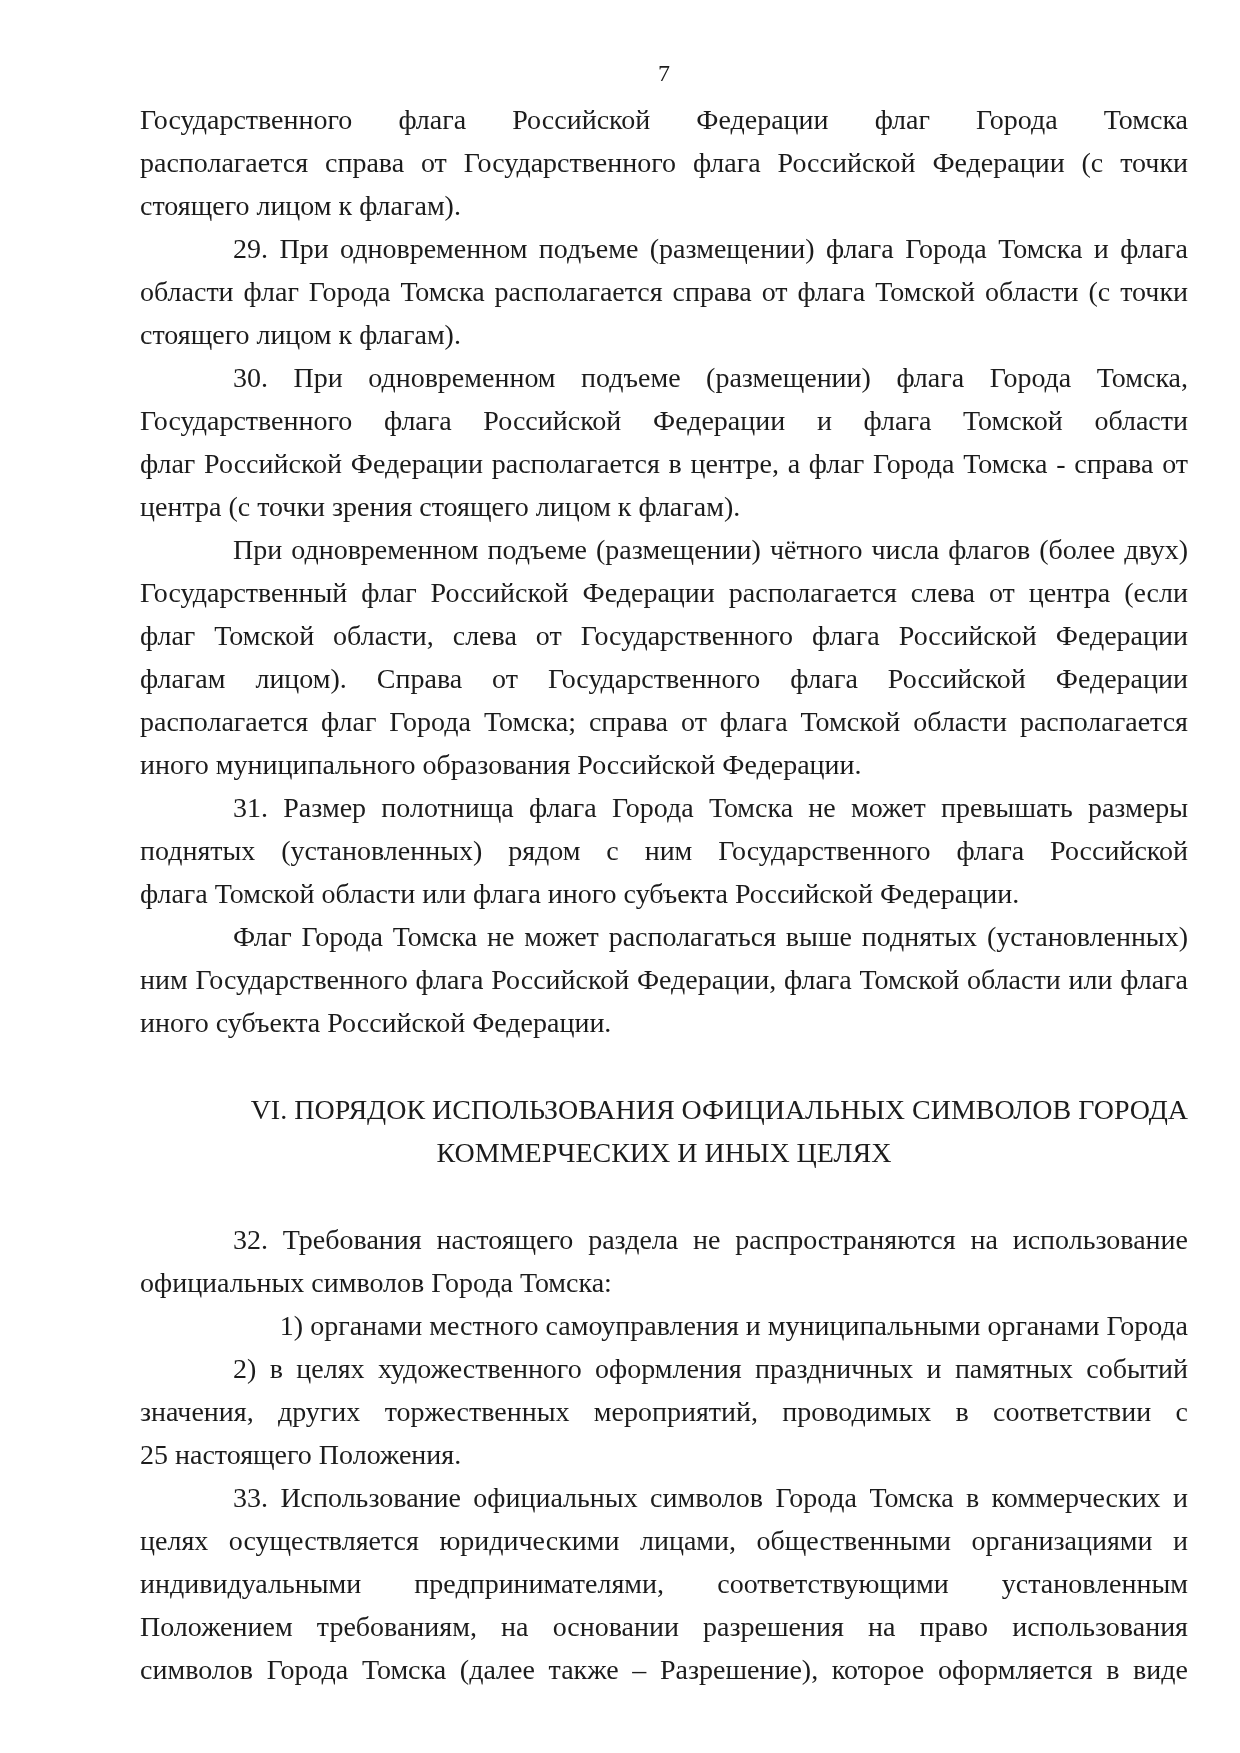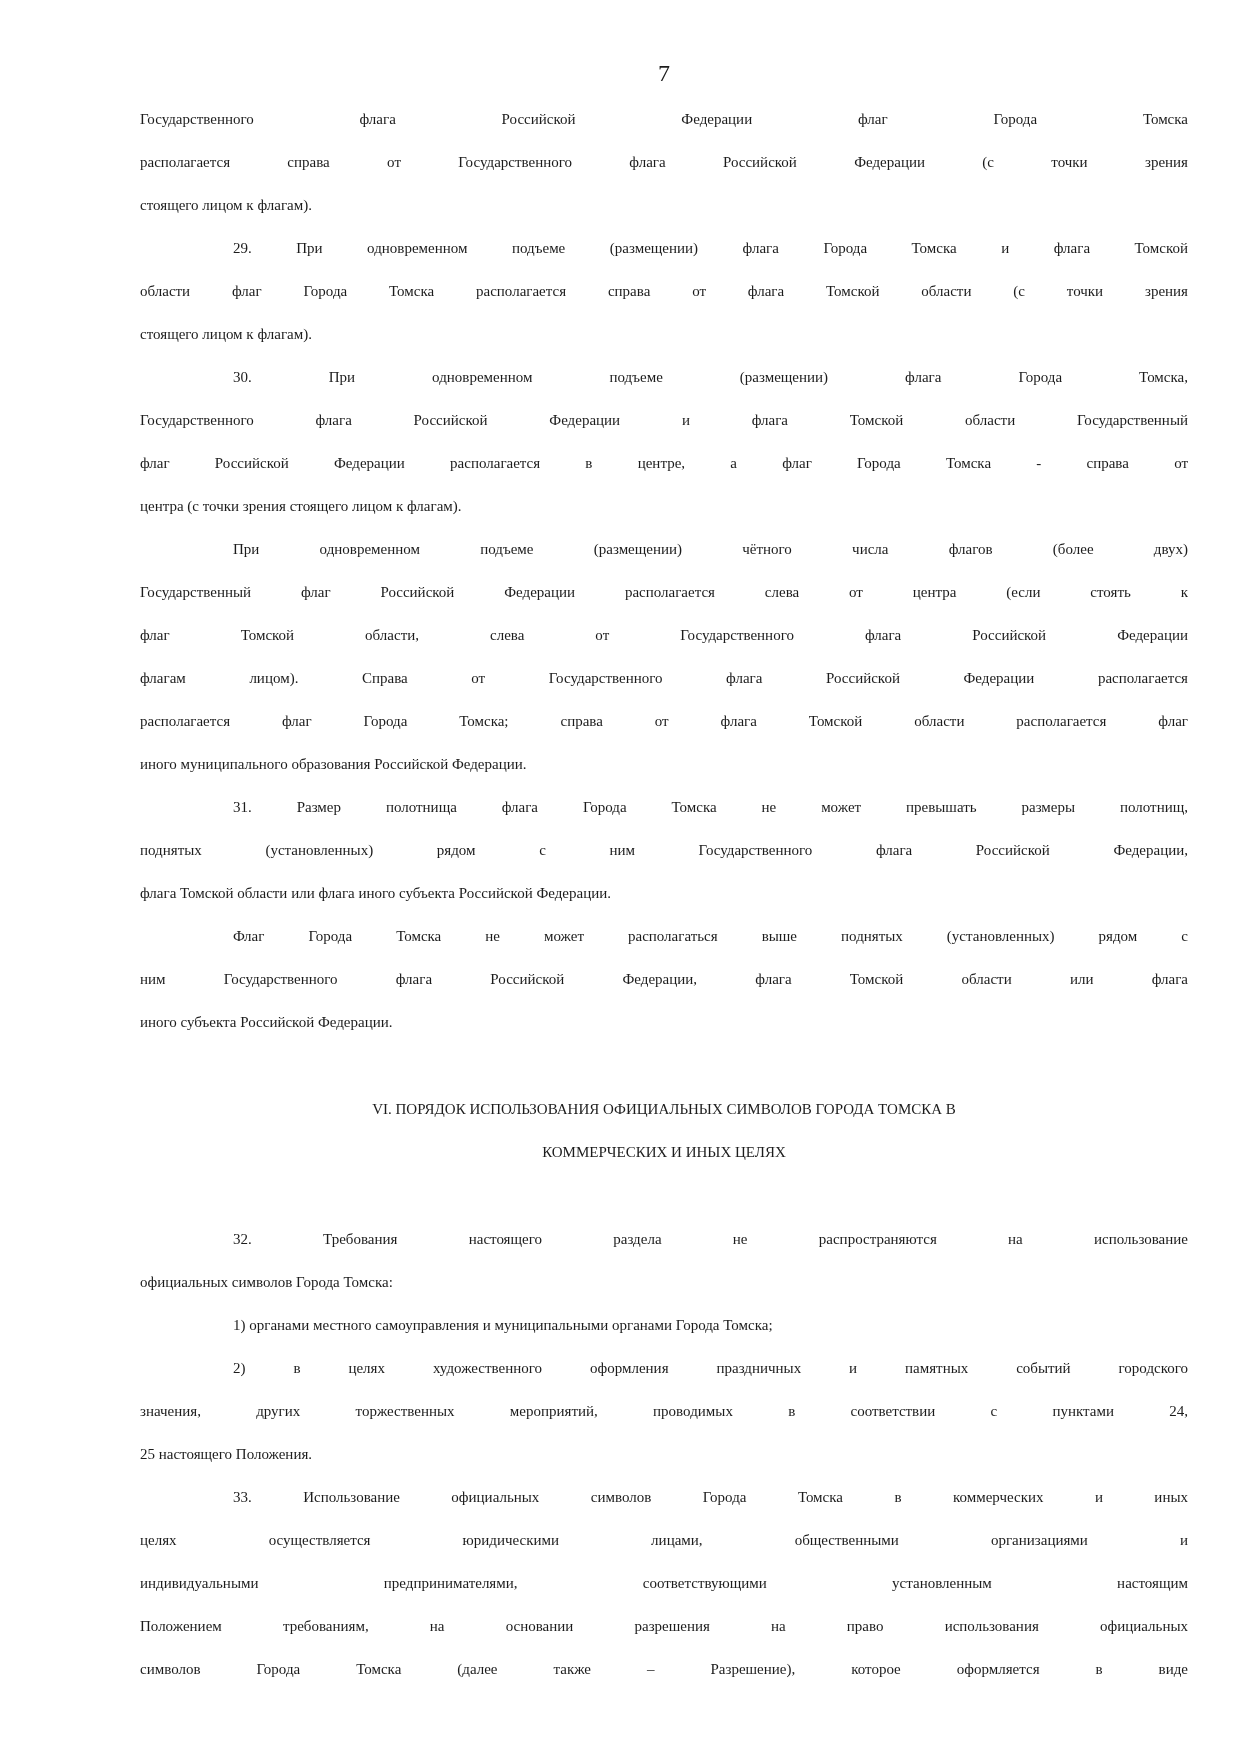--- a/index.html
+++ b/index.html
@@ -18,21 +18,21 @@
     width:1048px;
     text-align:center;
     font-size:24px;
     line-height:34px;
   }
   .doc-body{
     margin:8px 52px 0 140px; 
     width:1048px;
   }
   .line{
-    font-size:15px;
+    font-size:28px;
     line-height:43px;
     height:43px;
     overflow:hidden;
     text-align:justify;
     text-align-last:justify;
   }
   .line.plain{
     text-align:right;
     text-align-last:left;
   }

